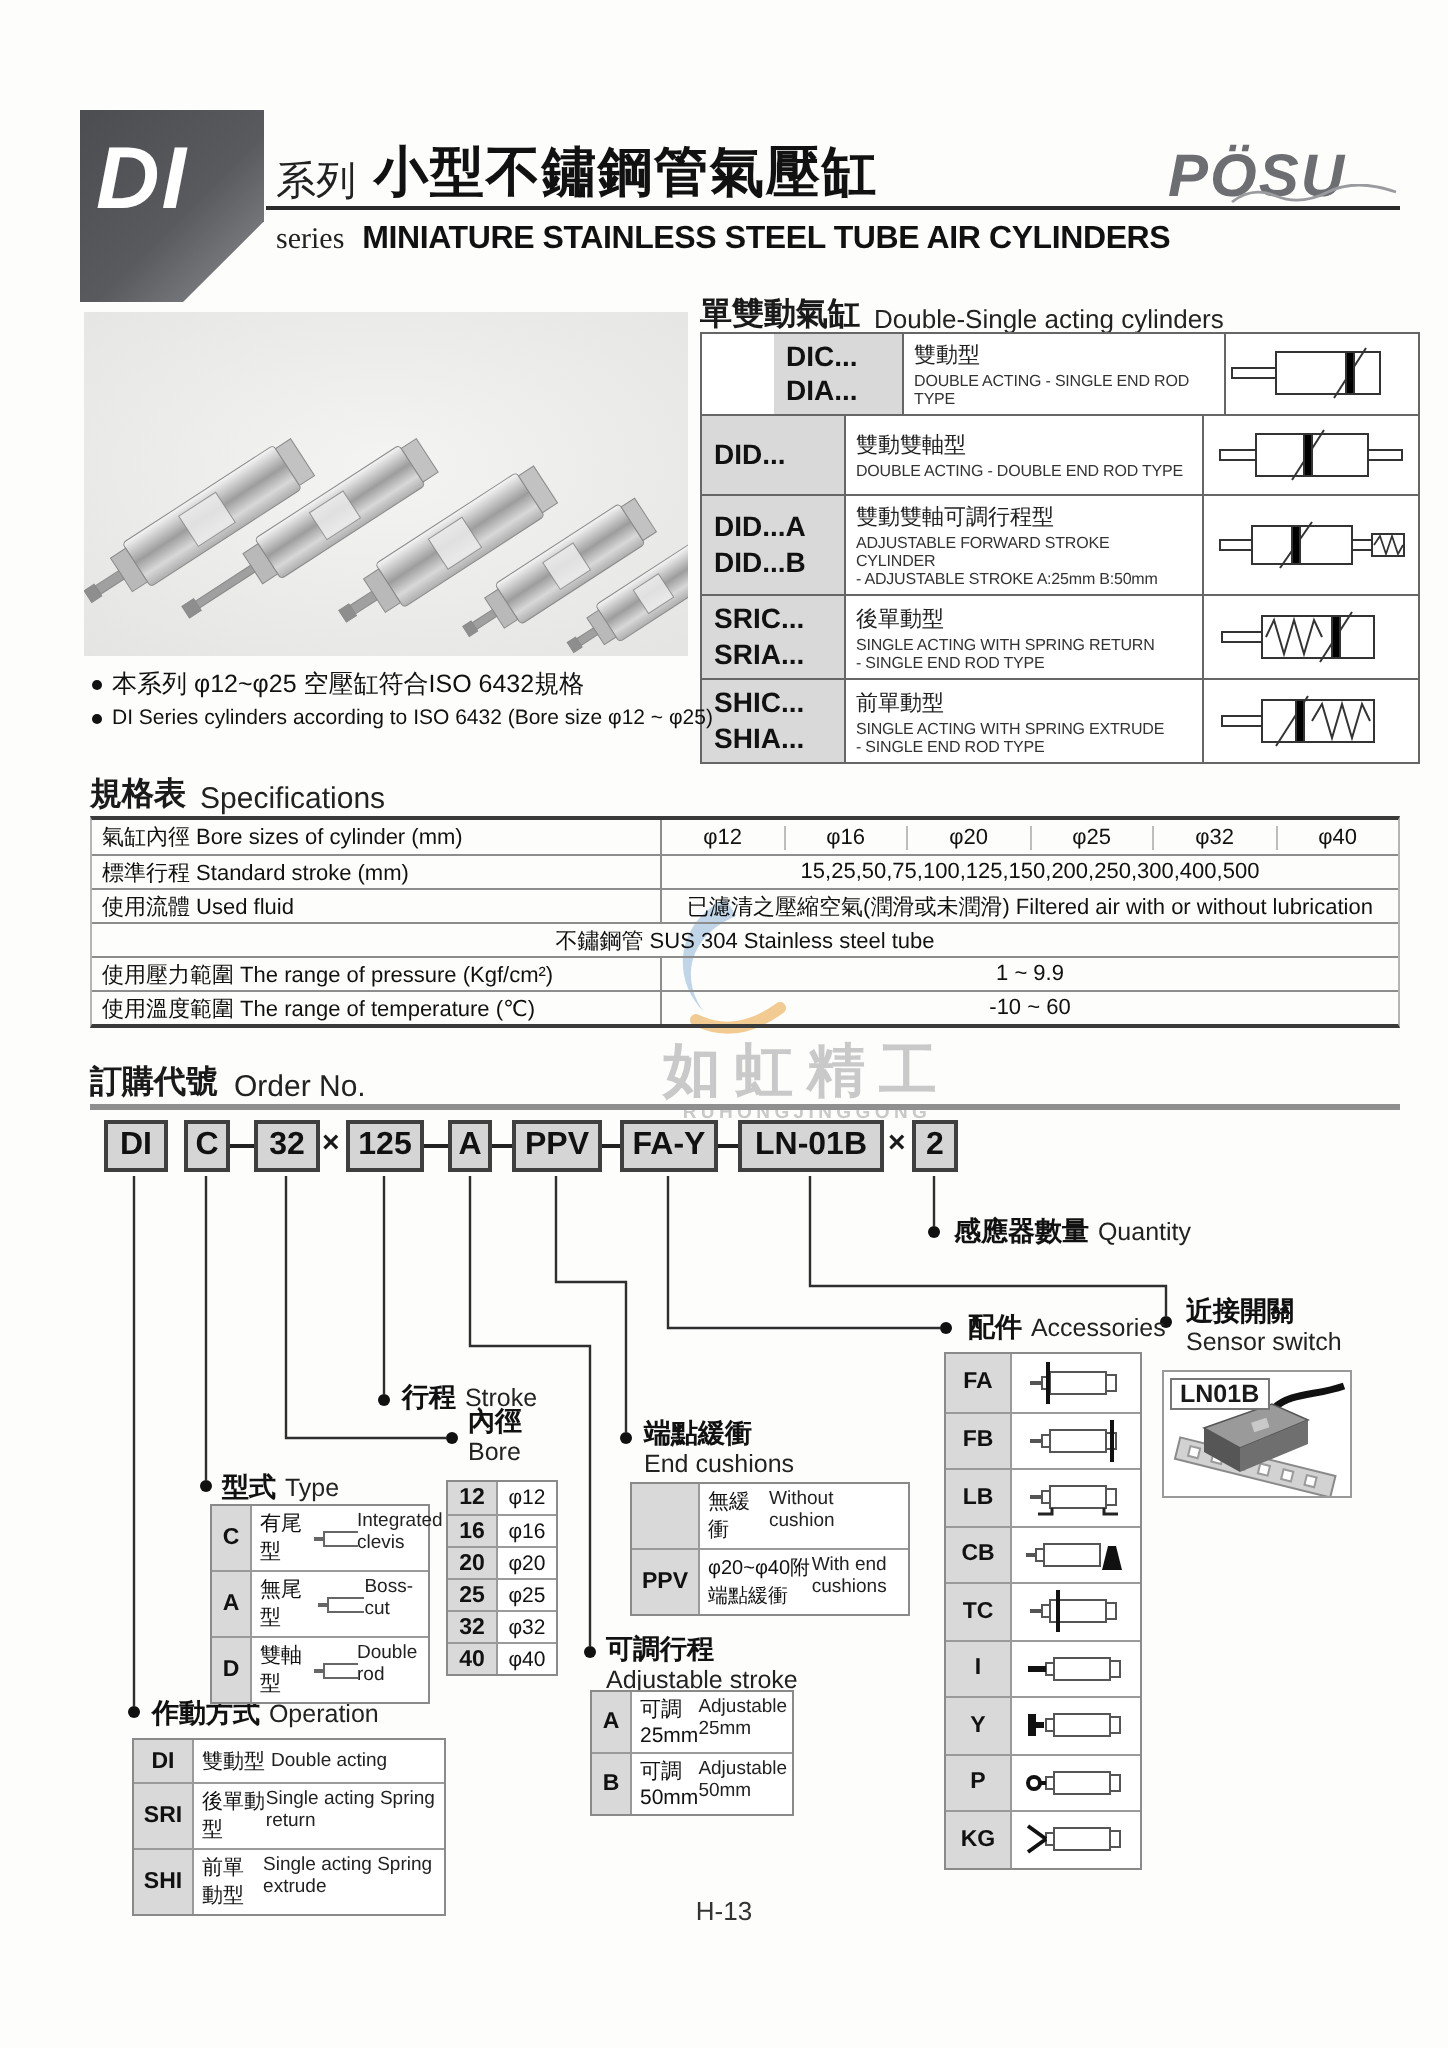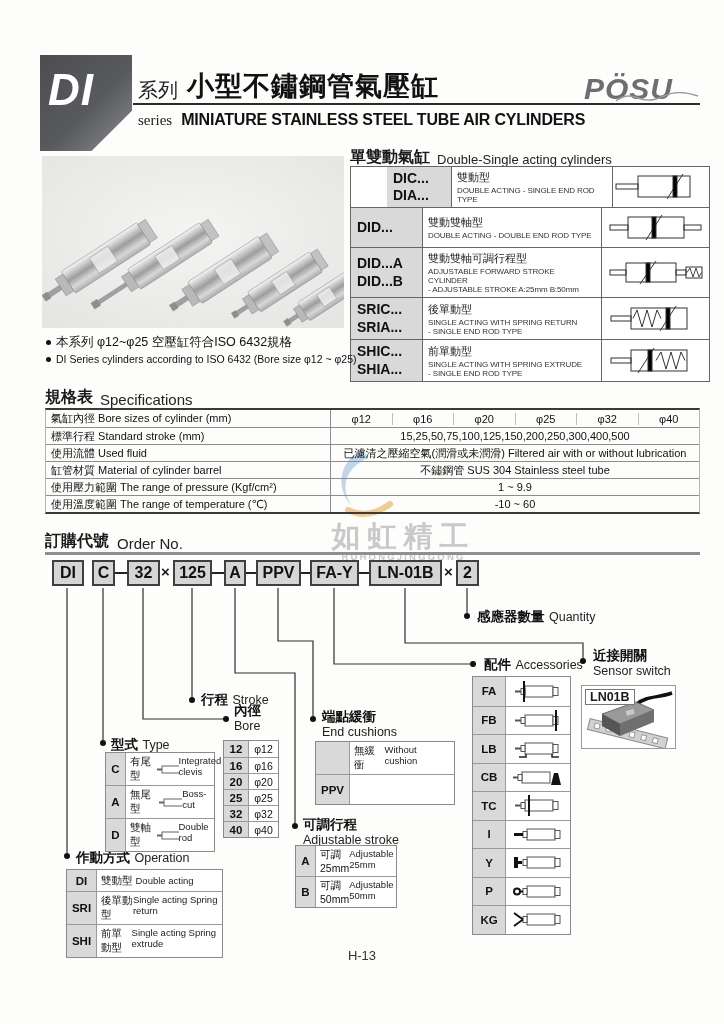--- a/index.html
+++ b/index.html
@@ -328,21 +328,20 @@
     </div>
     <div class="srow">
       <div class="slabel">標準行程  Standard stroke  (mm)</div>
       <div class="sval">15,25,50,75,100,125,150,200,250,300,400,500</div>
     </div>
     <div class="srow">
       <div class="slabel">使用流體  Used fluid</div>
       <div class="sval">已濾清之壓縮空氣(潤滑或未潤滑)  Filtered air with or without lubrication</div>
     </div>
     <div class="srow">
-      <div class="slabel">缸管材質  Material of cylinder barrel</div>
       <div class="sval">不鏽鋼管 SUS 304 Stainless steel tube</div>
     </div>
     <div class="srow">
       <div class="slabel">使用壓力範圍  The range of pressure (Kgf/cm²)</div>
       <div class="sval">1 ~ 9.9</div>
     </div>
     <div class="srow">
       <div class="slabel">使用溫度範圍  The range of temperature (℃)</div>
       <div class="sval">-10 ~ 60</div>
     </div>
@@ -514,20 +513,24 @@
   <div class="mini" style="left:315px;top:741px;width:140px">
     <div class="mrow" style="min-height:29px">
       <div class="mcode" style="width:34px"></div>
       <div class="mdesc">
           <span class="mzh">無緩衝</span>
           <span class="men-block">Without cushion</span>
         </div>
     </div>
     <div class="mrow" style="min-height:30px">
       <div class="mcode" style="width:34px">PPV</div>
+      <div class="mdesc">
+          <span class="mzh" style="font-size:10px">φ20~φ40附端點緩衝</span>
+          <span class="men-block">With end cushions</span>
+        </div>
     </div>
   </div>
 
   <div class="mini" style="left:295px;top:845px;width:102px">
     <div class="mrow" style="min-height:28px">
       <div class="mcode" style="width:20px">A</div>
       <div class="mdesc">
           <span class="mzh">可調25mm</span>
           <span class="men-block">Adjustable 25mm</span>
         </div>

